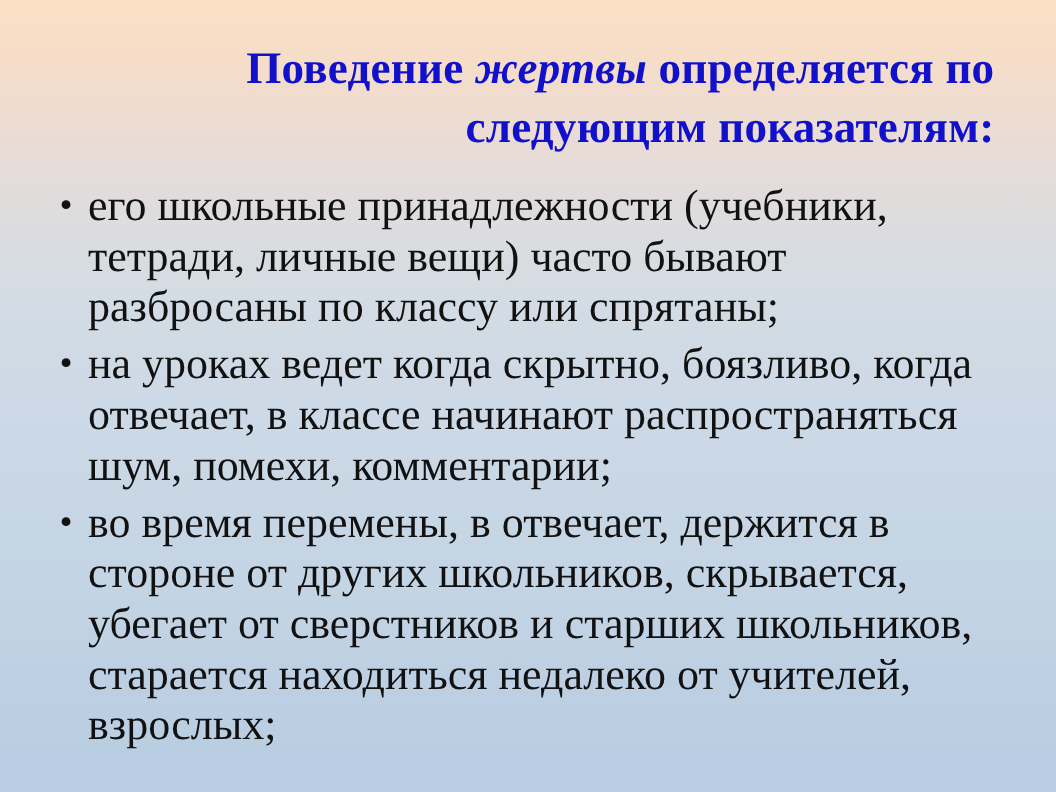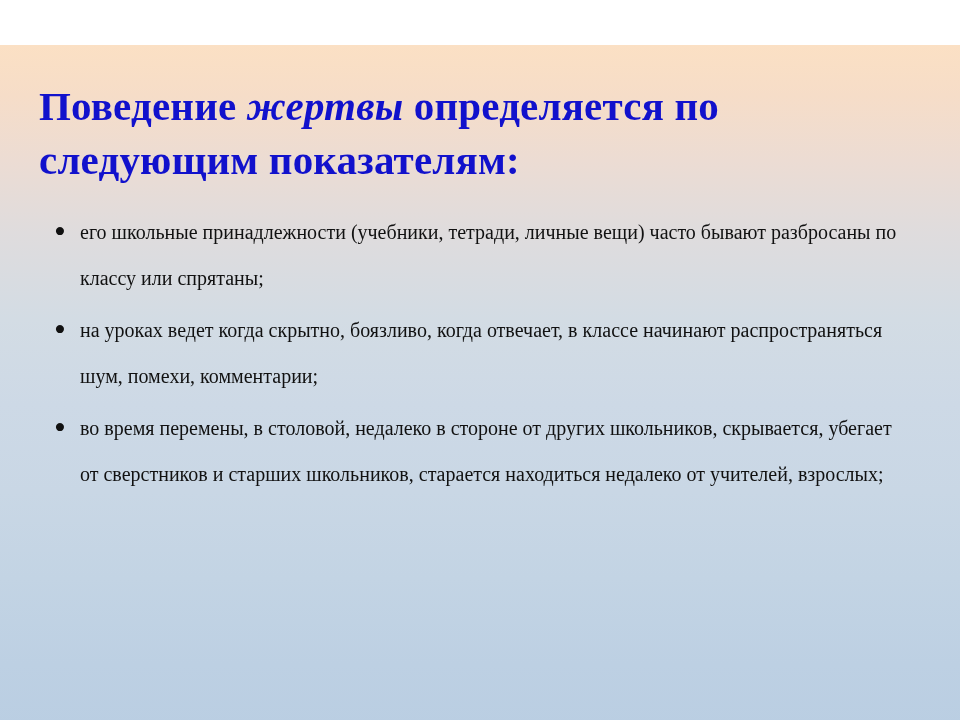--- a/index.html
+++ b/index.html
@@ -24,27 +24,26 @@
         #dfdcdd 26%,
         #d3dce4 38%,
         #cdd9e6 50%,
         #c9d7e5 62%,
         #c3d4e4 74%,
         #bdd0e3 86%,
         #b8cde2 100%);
   }
   .title {
     padding: 34px 56px 0 39px;
-    text-align: left;
+    text-align: right;
     color: #1111cc;
     font-size: 41px;
     line-height: 1.32;
     font-weight: bold;
     letter-spacing: 0.2px;
-    margin-top: 45px;
   }
   .title .em {
     font-style: italic;
   }
   .body {
     margin: 22px 44px 0 40px;
   }
   .bullet-row {
     display: flex;
     align-items: flex-start;
@@ -53,21 +52,21 @@
   .bullet-dot {
     flex: 0 0 auto;
     width: 40px;
     font-size: 34px;
     line-height: 46px;
     color: #111111;
     text-align: center;
   }
   .bullet-text {
     flex: 1 1 auto;
-    font-size: 20px;
+    font-size: 40px;
     line-height: 46px;
     color: #111111;
     text-align: left;
     padding-right: 6px;
   }
 </style>
 </head>
 <body>
 
 <div class="slide">
@@ -83,17 +82,17 @@
       <span class="bullet-text">его школьные принадлежности (учебники, тетради, личные вещи) часто бывают разбросаны по классу или спрятаны;</span>
     </div>
 
     <div class="bullet-row">
       <span class="bullet-dot">•</span>
       <span class="bullet-text">на уроках ведет когда скрытно, боязливо, когда отвечает, в классе начинают распространяться шум, помехи, комментарии;</span>
     </div>
 
     <div class="bullet-row">
       <span class="bullet-dot">•</span>
-      <span class="bullet-text">во время перемены, в столовой, недалеко в стороне от других школьников, скрывается, убегает от сверстников и старших школьников, старается находиться недалеко от учителей, взрослых;</span>
+      <span class="bullet-text">во время перемены, в отвечает, держится в стороне от других школьников, скрывается, убегает от сверстников и старших школьников, старается находиться недалеко от учителей, взрослых;</span>
     </div>
 
   </div>
 </div>
 
 </body></html>

